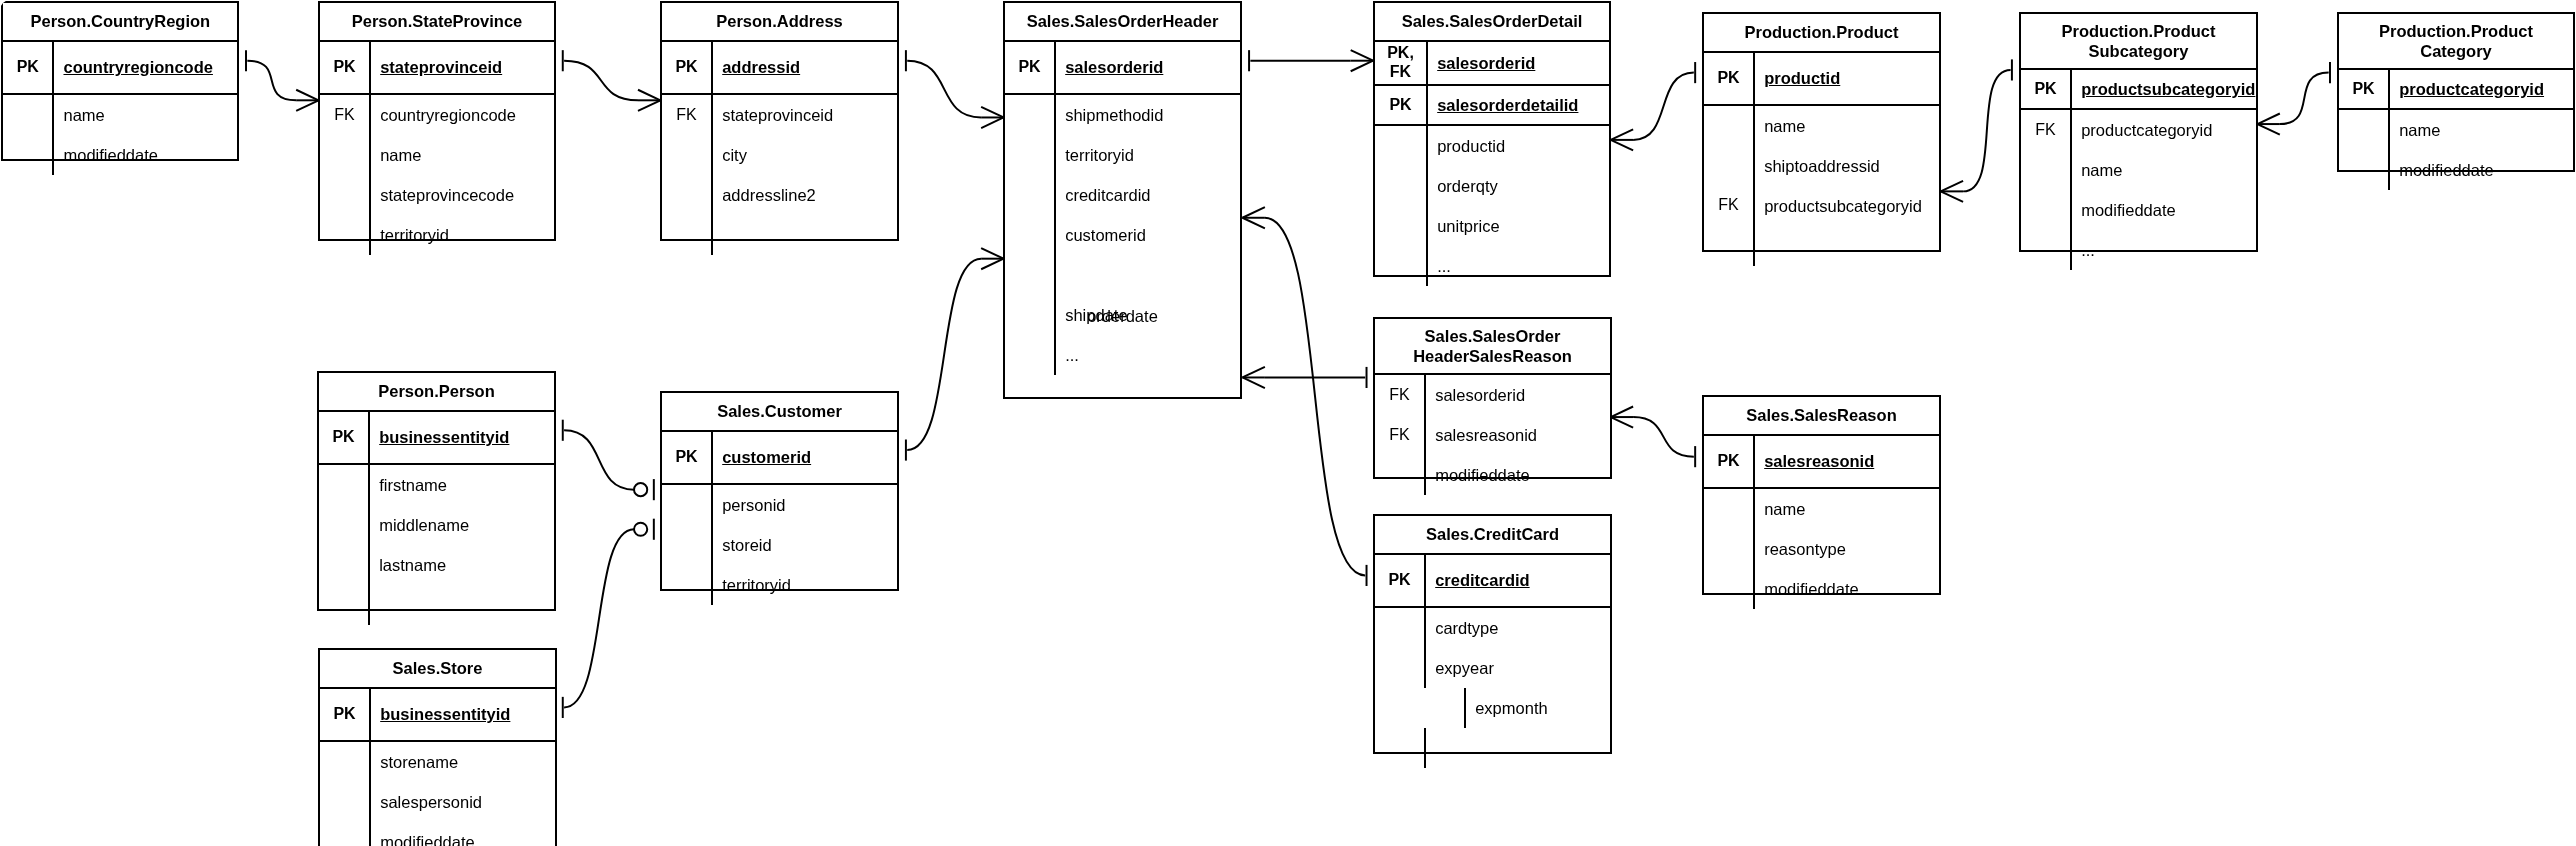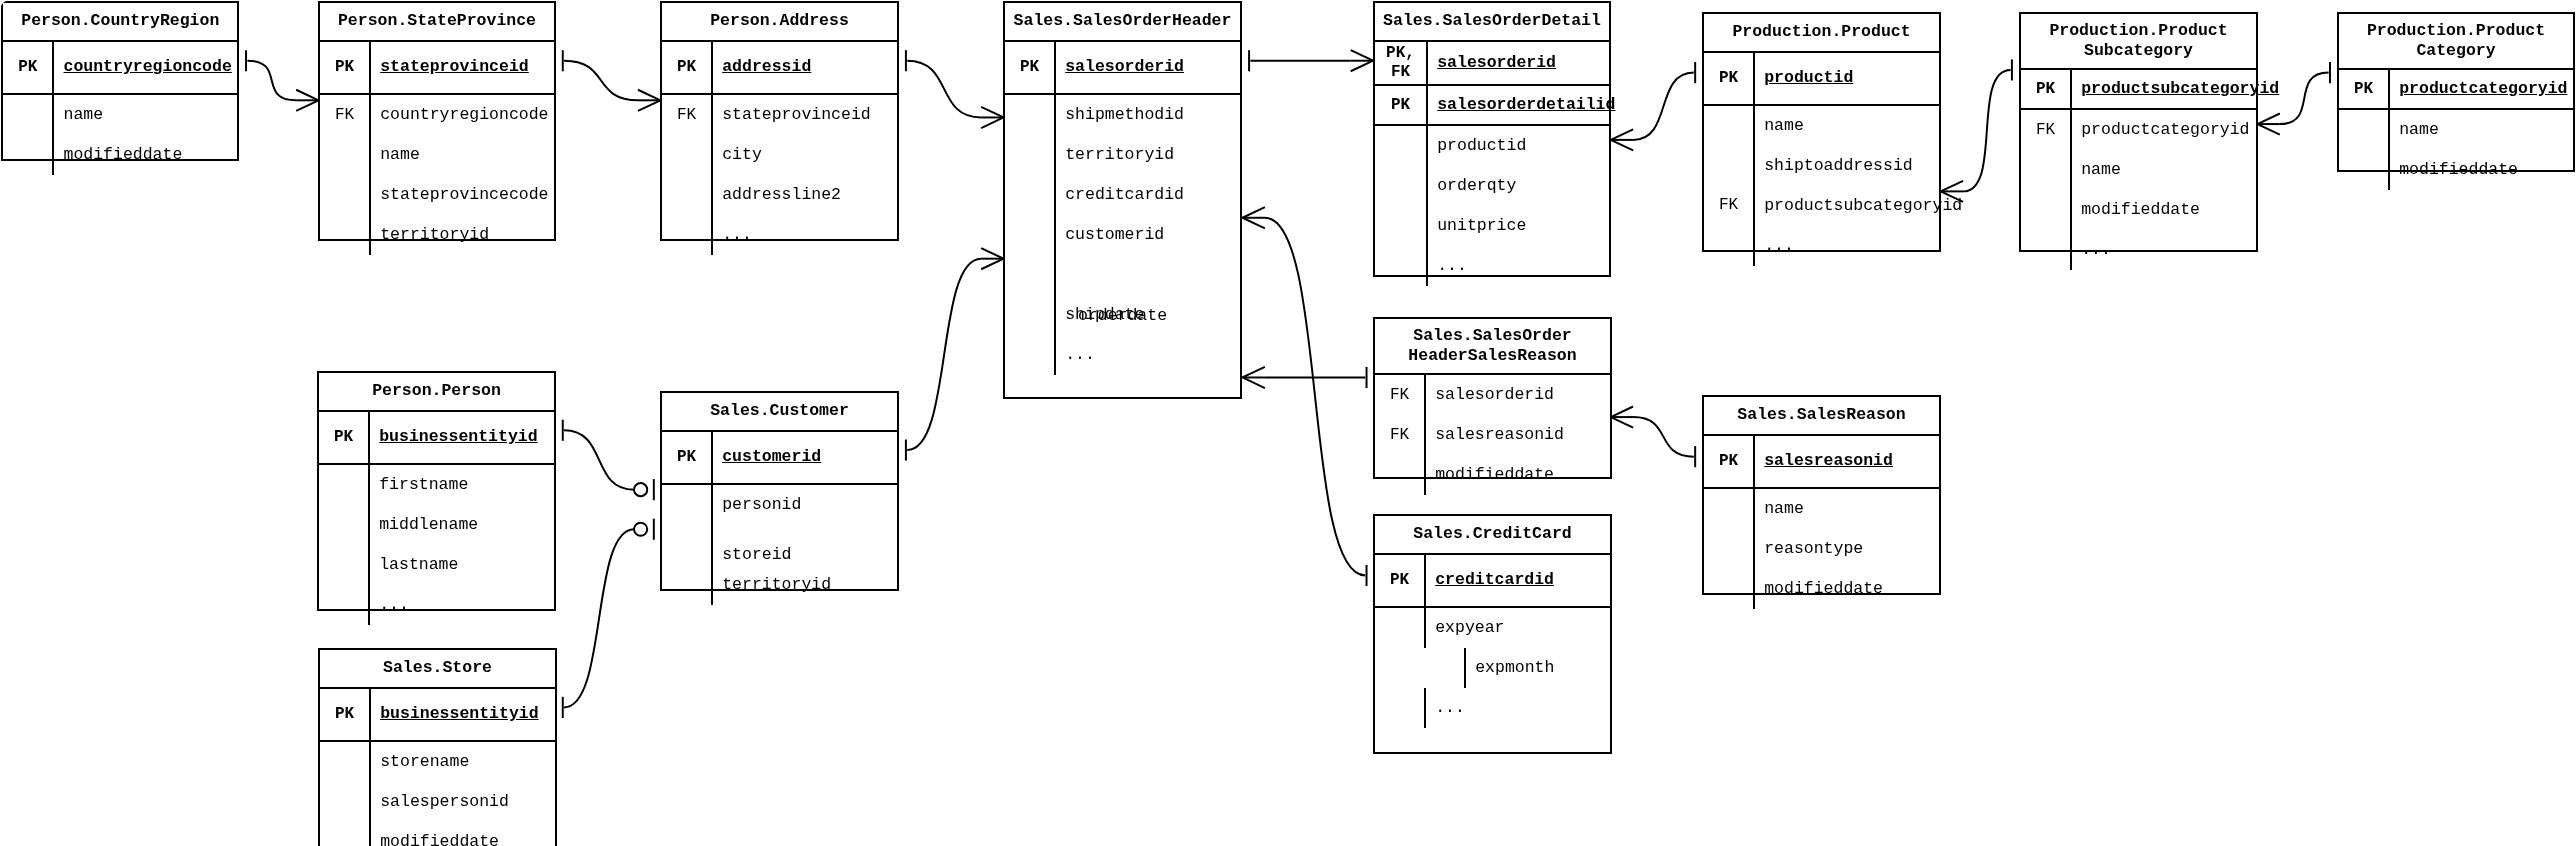--- a/index.html
+++ b/index.html
@@ -6,21 +6,21 @@
   html, body {
     margin: 0;
     padding: 0;
     background: #ffffff;
   }
   #canvas {
     position: relative;
     width: 2576px;
     height: 846px;
     background: #ffffff;
-    font-family: Liberation Mono, monospace;
+    font-family: Liberation Sans, sans-serif;
     overflow: hidden;
     border-radius: 10px;
   }
   #edge-layer {
     position: absolute;
     left: 0;
     top: 0;
     width: 2576px;
     height: 846px;
     pointer-events: none;
@@ -456,20 +456,24 @@
         <div class="entity-title">Sales.CreditCard</div>
         <div class="attr-group">
           <div class="attr-row" style="height: 51px;">
             <div class="attr-key bold" style="width: 51px; flex-basis: 51px;">PK</div>
             <div class="attr-name pk">creditcardid</div>
           </div>
         </div>
         <div class="attr-group">
           <div class="attr-row" style="height: 40px;">
             <div class="attr-key" style="width: 51px; flex-basis: 51px;"></div>
+            <div class="attr-name">cardtype</div>
+          </div>
+          <div class="attr-row" style="height: 40px;">
+            <div class="attr-key" style="width: 51px; flex-basis: 51px;"></div>
             <div class="attr-name">expyear</div>
           </div>
           <div class="attr-row" style="height: 40px; padding-left: 40px;">
             <div class="attr-key" style="width: 51px; flex-basis: 51px;"></div>
             <div class="attr-name">expmonth</div>
           </div>
           <div class="attr-row" style="height: 40px;">
             <div class="attr-key" style="width: 51px; flex-basis: 51px;"></div>
             <div class="attr-name">...</div>
           </div>
@@ -508,21 +512,21 @@
           <div class="attr-row" style="height: 51px;">
             <div class="attr-key bold" style="width: 51px; flex-basis: 51px;">PK</div>
             <div class="attr-name pk">customerid</div>
           </div>
         </div>
         <div class="attr-group">
           <div class="attr-row" style="height: 40px;">
             <div class="attr-key" style="width: 51px; flex-basis: 51px;"></div>
             <div class="attr-name">personid</div>
           </div>
-          <div class="attr-row" style="height: 40px; align-items: flex-end;">
+          <div class="attr-row" style="height: 40px;">
             <div class="attr-key" style="width: 51px; flex-basis: 51px;"></div>
             <div class="attr-name">storeid</div>
           </div>
           <div class="attr-row" style="height: 40px;">
             <div class="attr-key" style="width: 51px; flex-basis: 51px;"></div>
             <div class="attr-name">territoryid</div>
           </div>
         </div>
       </div>
       <div class="entity" style="left: 318px; top: 648px; width: 239px; height: 224px;">

